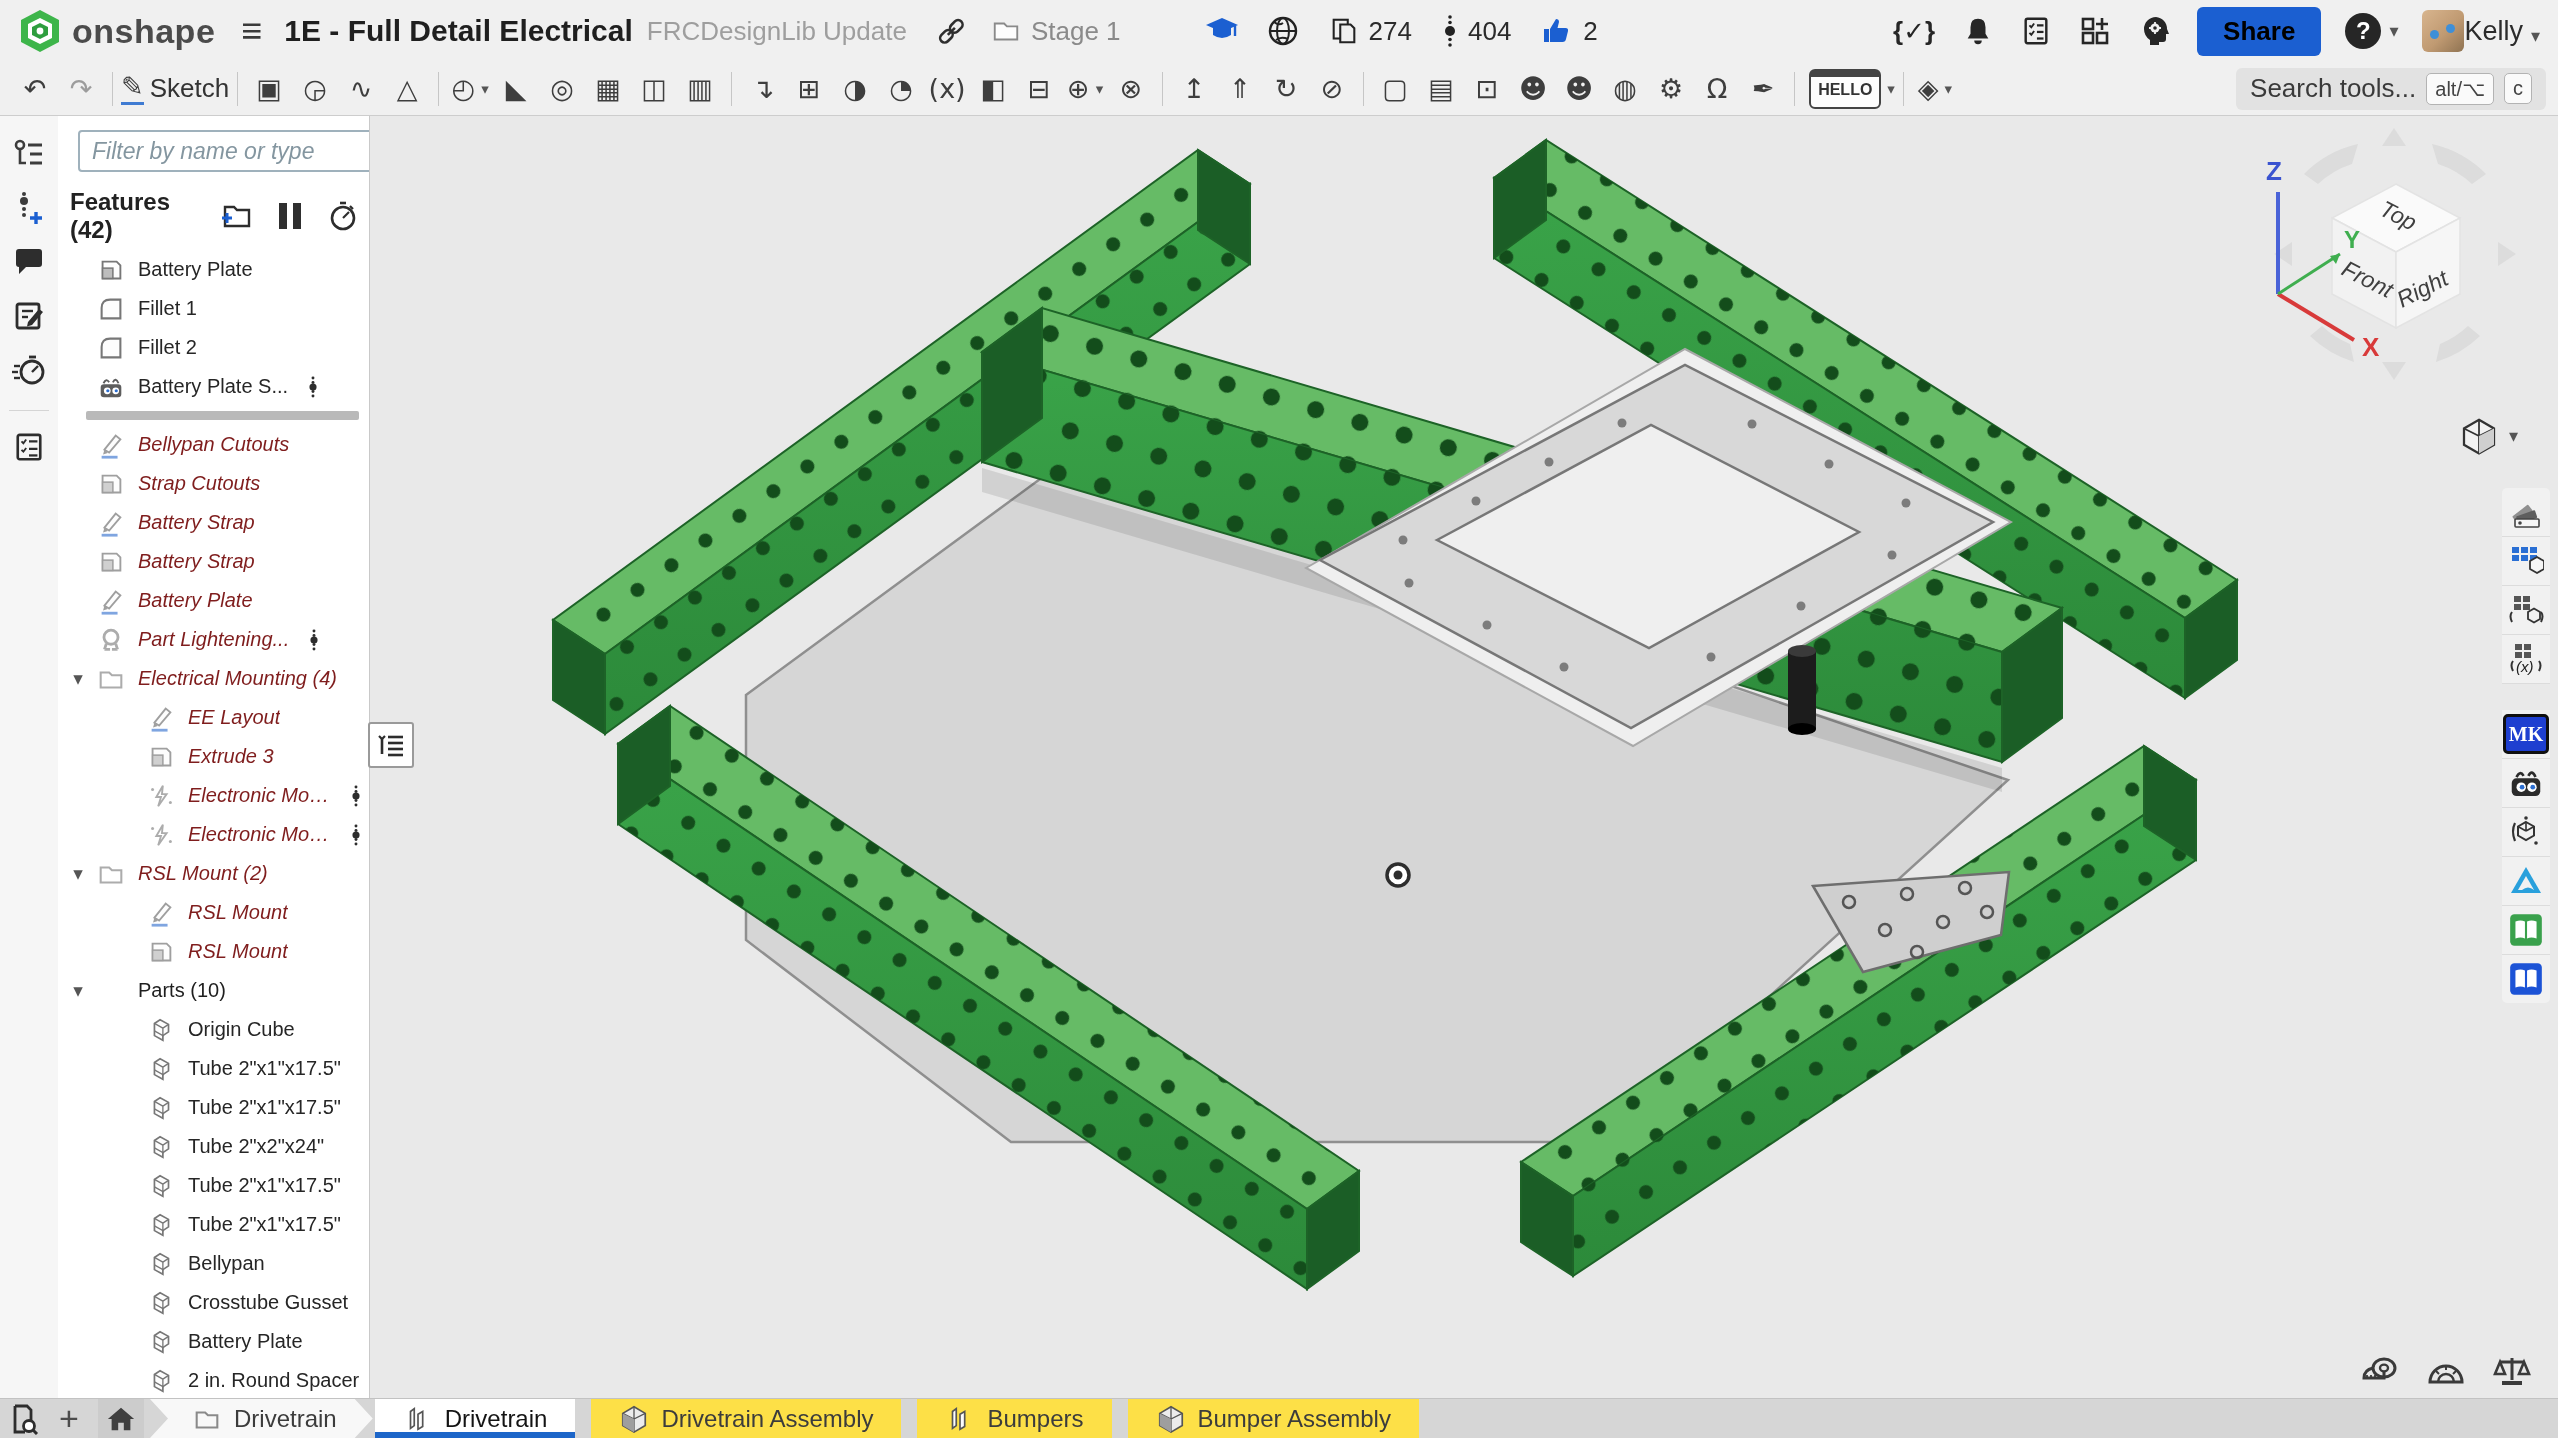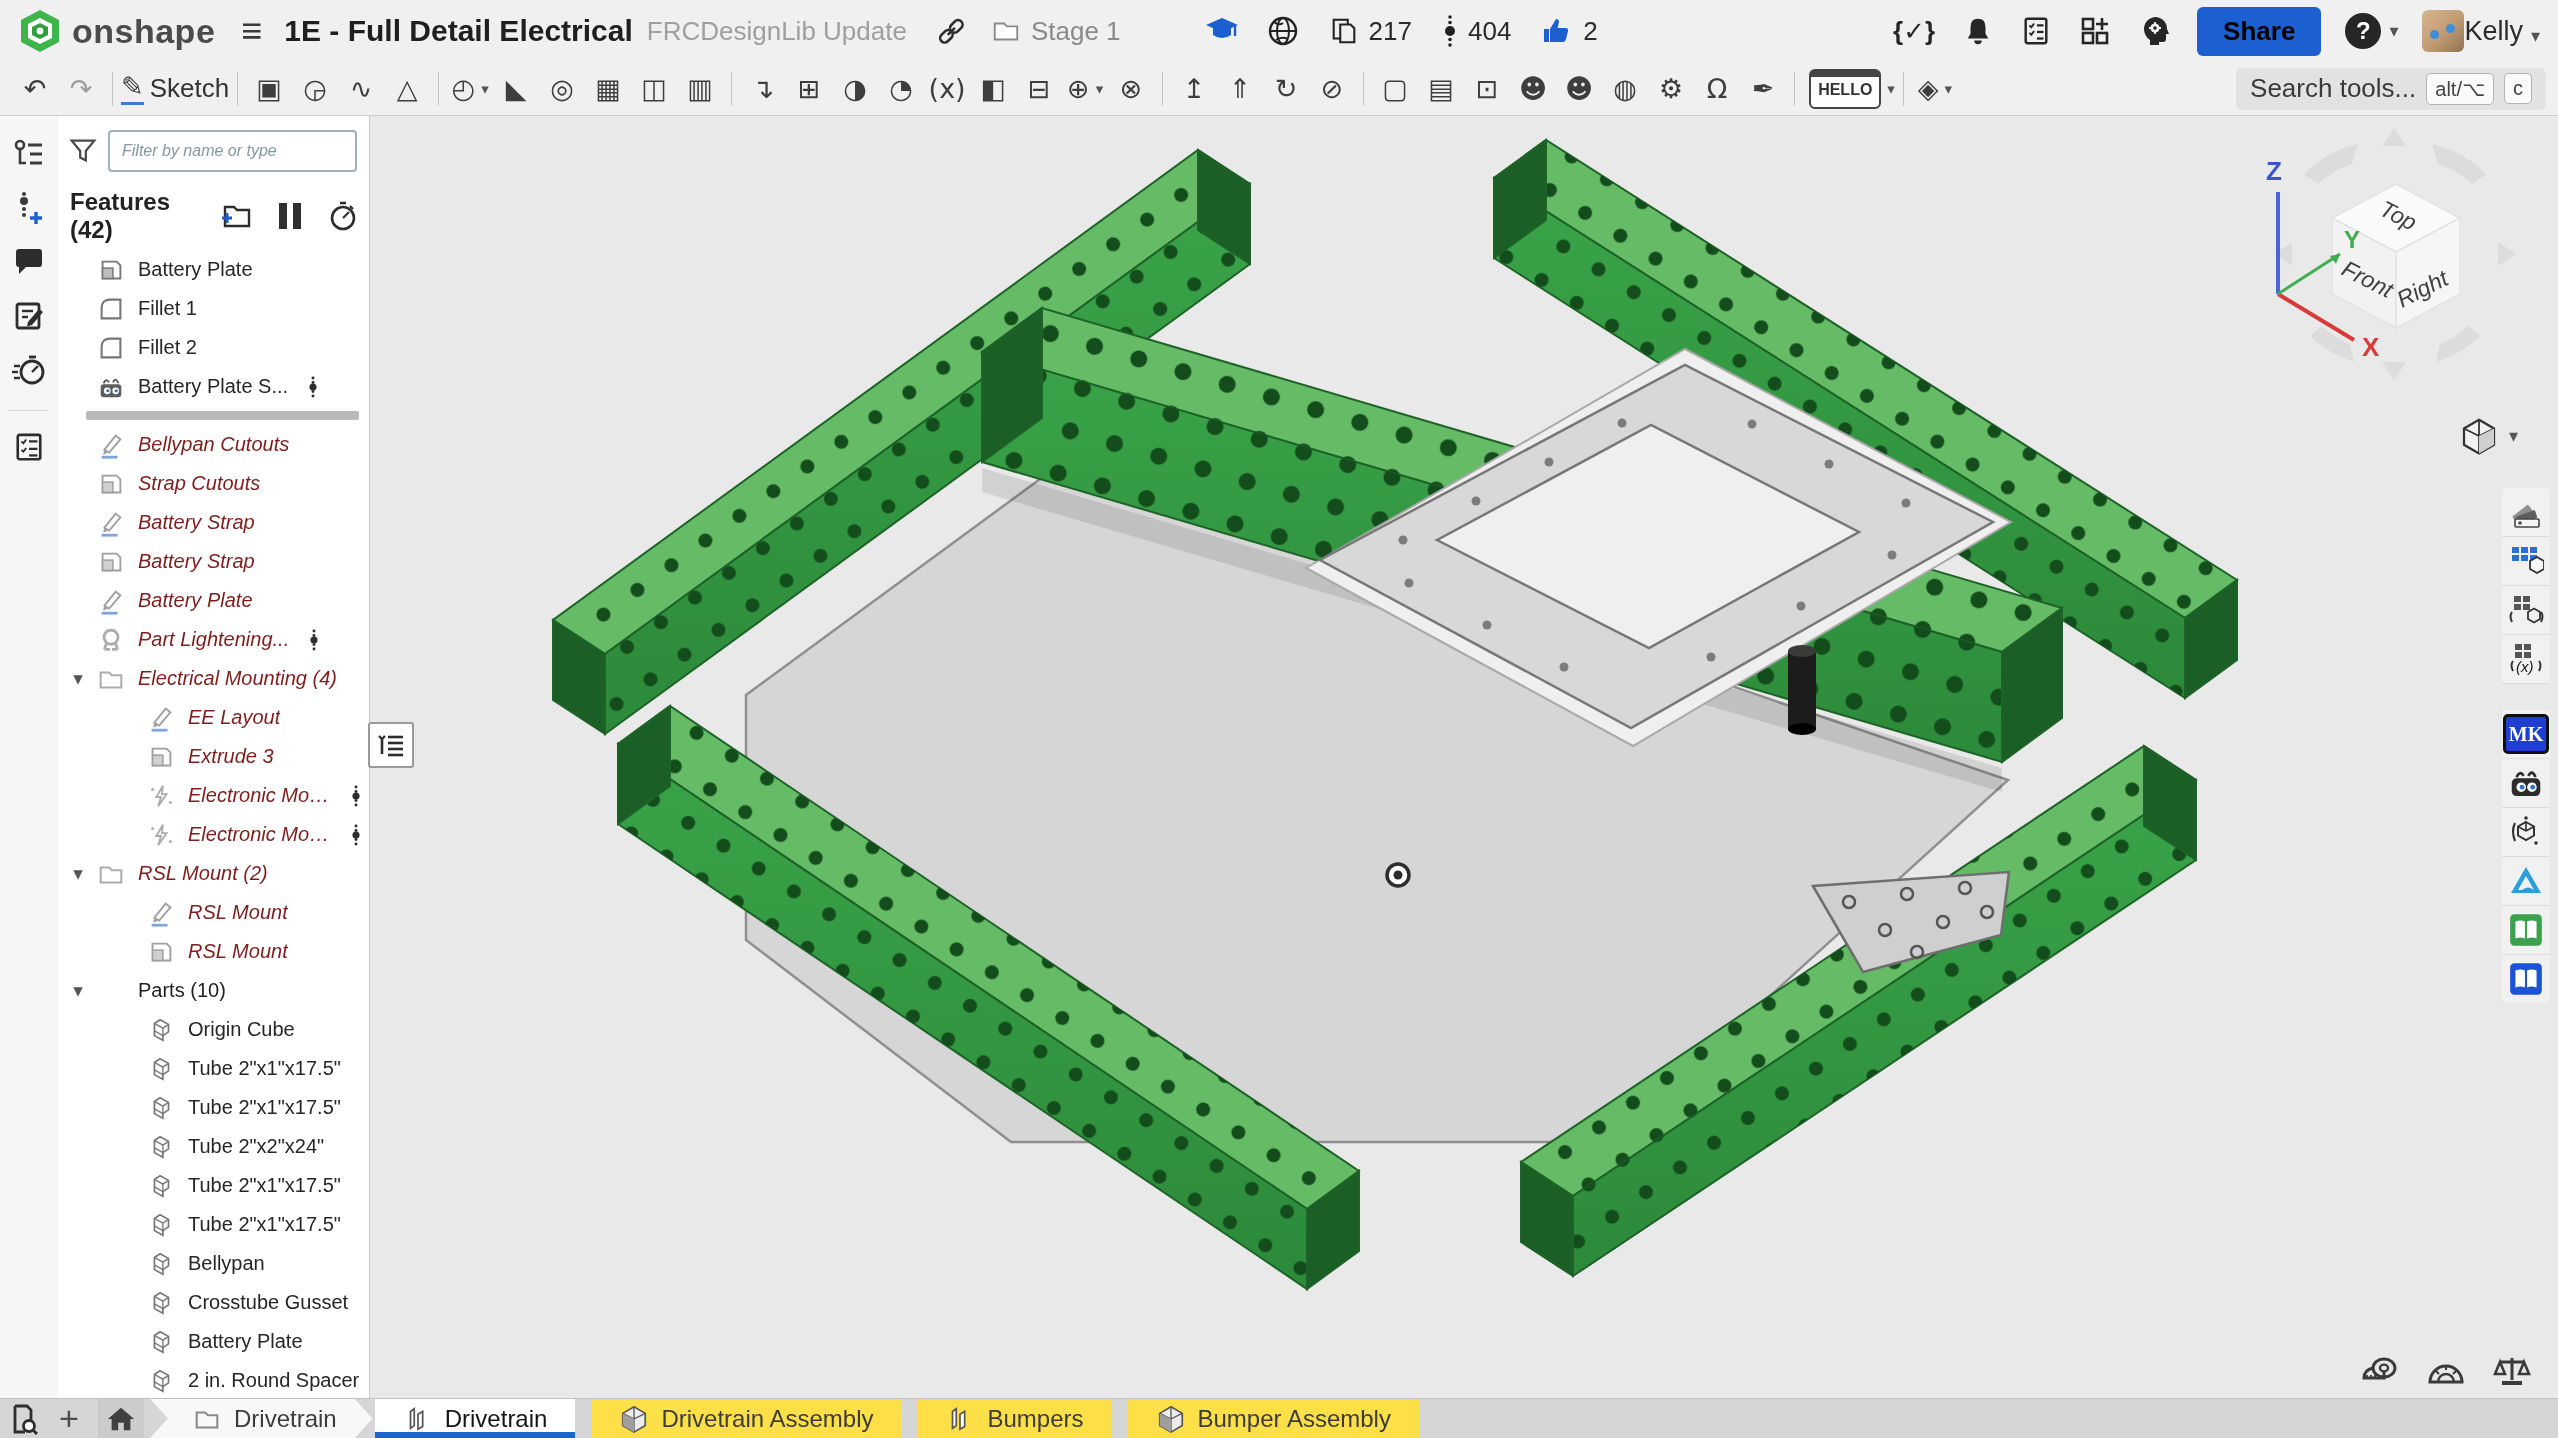--- a/index.html
+++ b/index.html
@@ -50,21 +50,21 @@
   .kbd{font-size:20px;color:#444;background:#fafafa;border:1px solid #b3b3b3;border-radius:5px;padding:3px 8px}
   
   .rail{position:absolute;left:0;top:116px;bottom:40px;width:58px;background:#f6f6f6;
     border-right:1px solid #e2e2e2;display:flex;flex-direction:column;align-items:center;padding-top:16px}
   .railBtn{width:44px;height:44px;margin-bottom:10px;display:flex;align-items:center;justify-content:center;cursor:pointer}
   .railDiv{width:40px;height:1px;background:#d5d5d5;margin:8px 0 14px 0}
   
   .panel{position:absolute;left:58px;top:116px;bottom:40px;width:312px;background:#fff;
     border-right:1px solid #c9c9c9;box-sizing:border-box;overflow:hidden}
   .filterRow{display:flex;align-items:center;gap:10px;padding:14px 12px 8px 10px}
-  .filterInput{flex:1;height:42px;border:2px solid #9fb1bc;border-radius:4px;font-size:16px;
+  .filterInput{flex:1;height:42px;border:2px solid #9fb1bc;border-radius:4px;font-size:23px;
     padding:0 12px;color:#333;box-sizing:border-box;font-family:inherit}
   .filterInput::placeholder{color:#8496a0;font-style:italic}
   .featHead{display:flex;align-items:center;padding:8px 10px 6px 12px}
   .featHead .fhLabel{font-size:24px;font-weight:700;color:#222}
   .fhBtn{margin-left:26px;cursor:pointer;display:flex;align-items:center}
   .pause{display:flex;gap:6px}
   .pause i{width:8px;height:26px;background:#2f2f2f;display:block}
   .frow{height:39px;display:flex;align-items:center;padding-left:6px;cursor:pointer;white-space:nowrap}
   .fcaret{width:28px;text-align:center;font-size:19px;color:#555;flex:none}
   .fic{width:30px;height:30px;flex:none;margin-left:4px}
@@ -209,21 +209,21 @@
       <ellipse cx="16" cy="16" rx="6" ry="13" fill="none" stroke="#222" stroke-width="2"></ellipse>
       <line x1="3" y1="16" x2="29" y2="16" stroke="#222" stroke-width="2"></line>
       <path d="M7 7 q5 4 9 1 M9 25 q5 -4 12 -1" fill="none" stroke="#222" stroke-width="2"></path>
     </svg>
   </div>
   <div class="stat">
     <svg width="30" height="32" viewBox="0 0 32 32">
       <rect x="5" y="4" width="15" height="20" fill="#f0f0f0" stroke="#222" stroke-width="2.2"></rect>
       <path d="M12 9 h11 l4 4 v15 h-15 z" fill="#f0f0f0" stroke="#222" stroke-width="2.2"></path>
     </svg>
-    <span>217</span>
+    <span>274</span>
   </div>
   <div class="stat">
     <svg width="16" height="34" viewBox="0 0 16 34">
       <circle cx="8" cy="3" r="1.8" fill="#222"></circle>
         <circle cx="8" cy="8.5" r="1.8" fill="#222"></circle>
       <circle cx="8" cy="17" r="5" fill="#222"></circle>
       <circle cx="8" cy="25.5" r="1.8" fill="#222"></circle>
         <circle cx="8" cy="31" r="1.8" fill="#222"></circle>
     </svg>
     <span>404</span>

